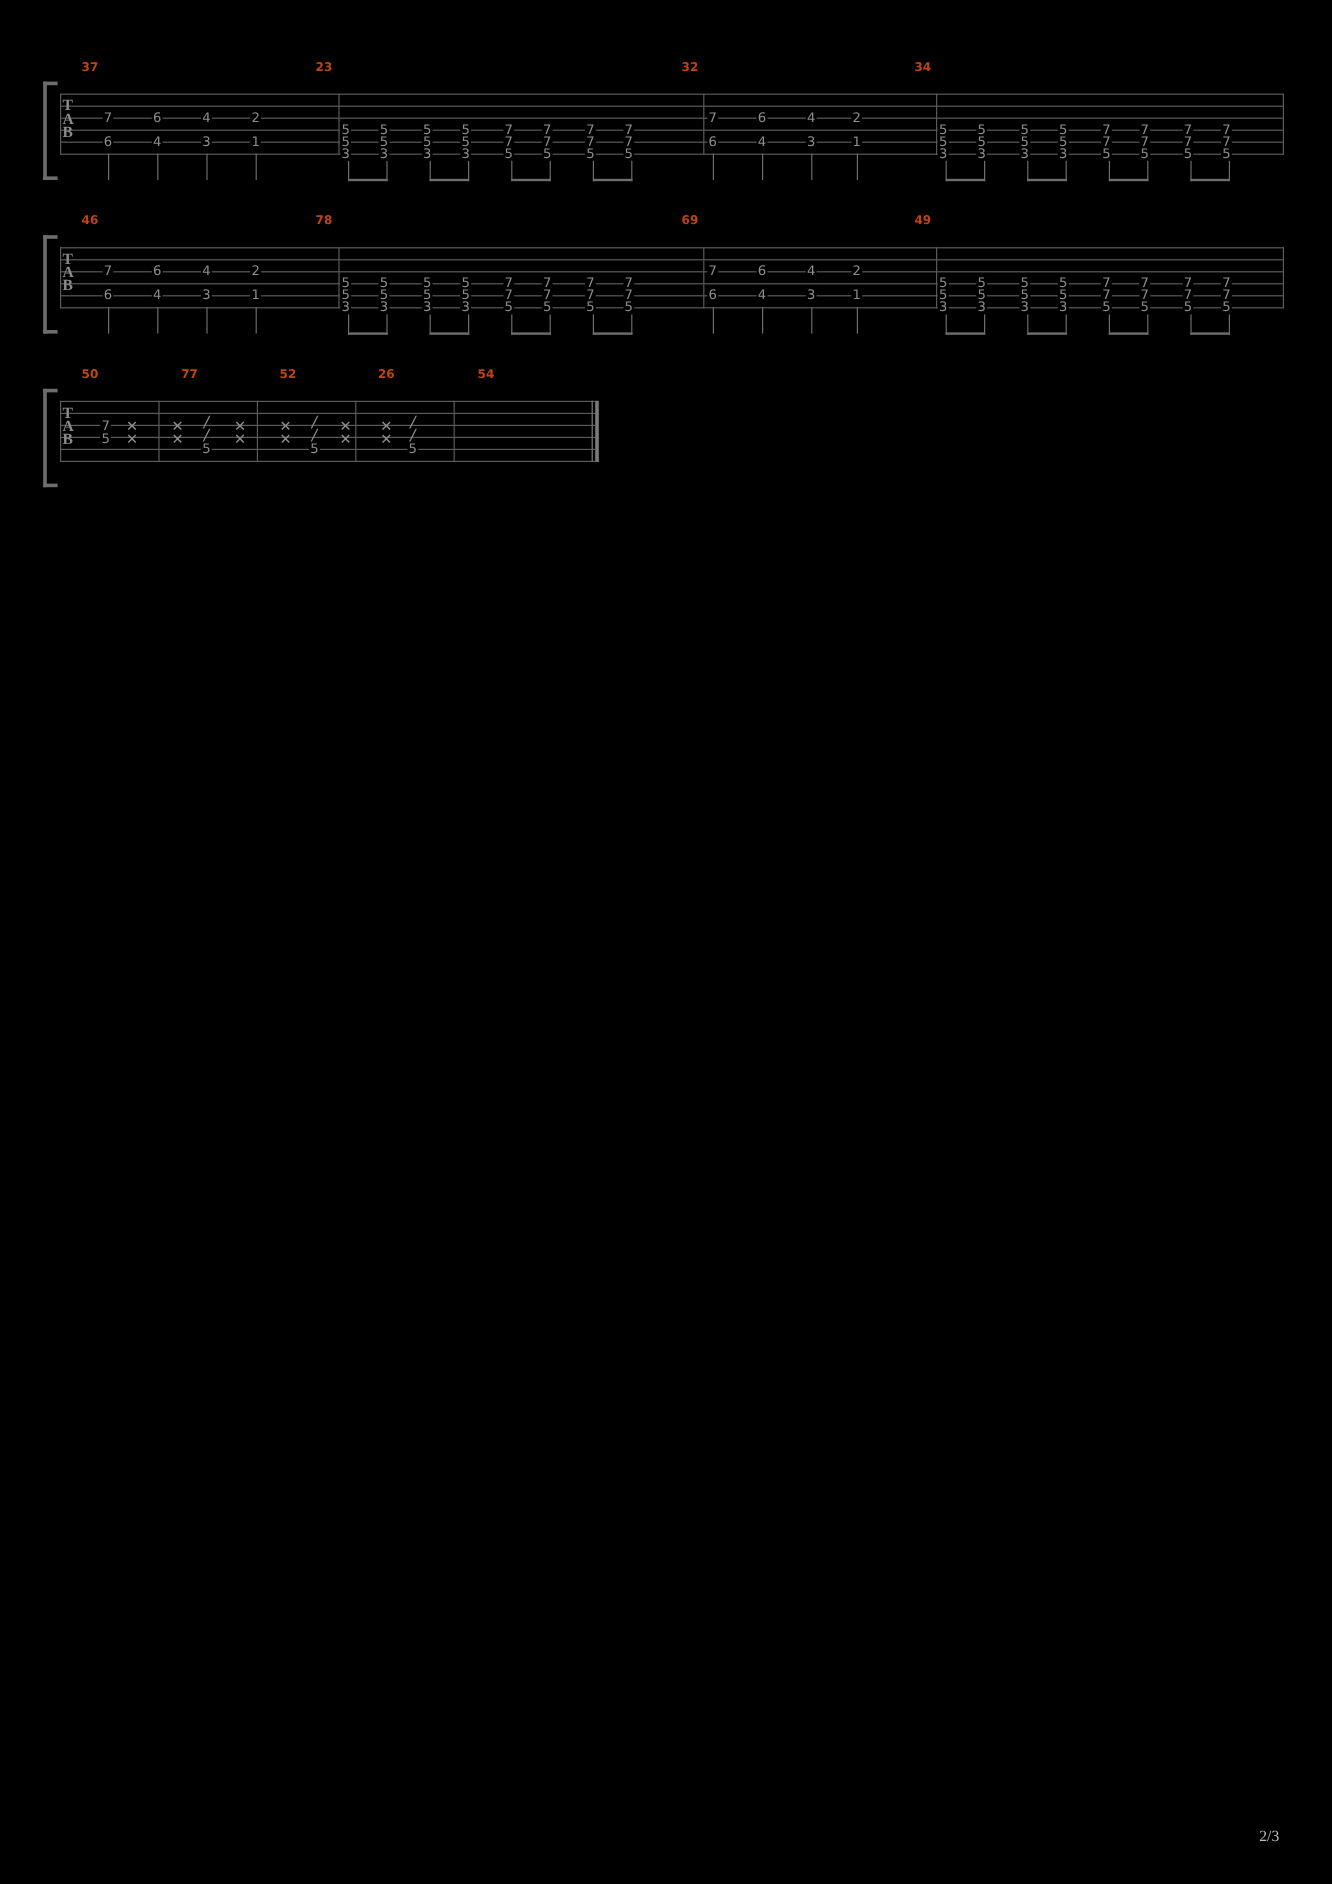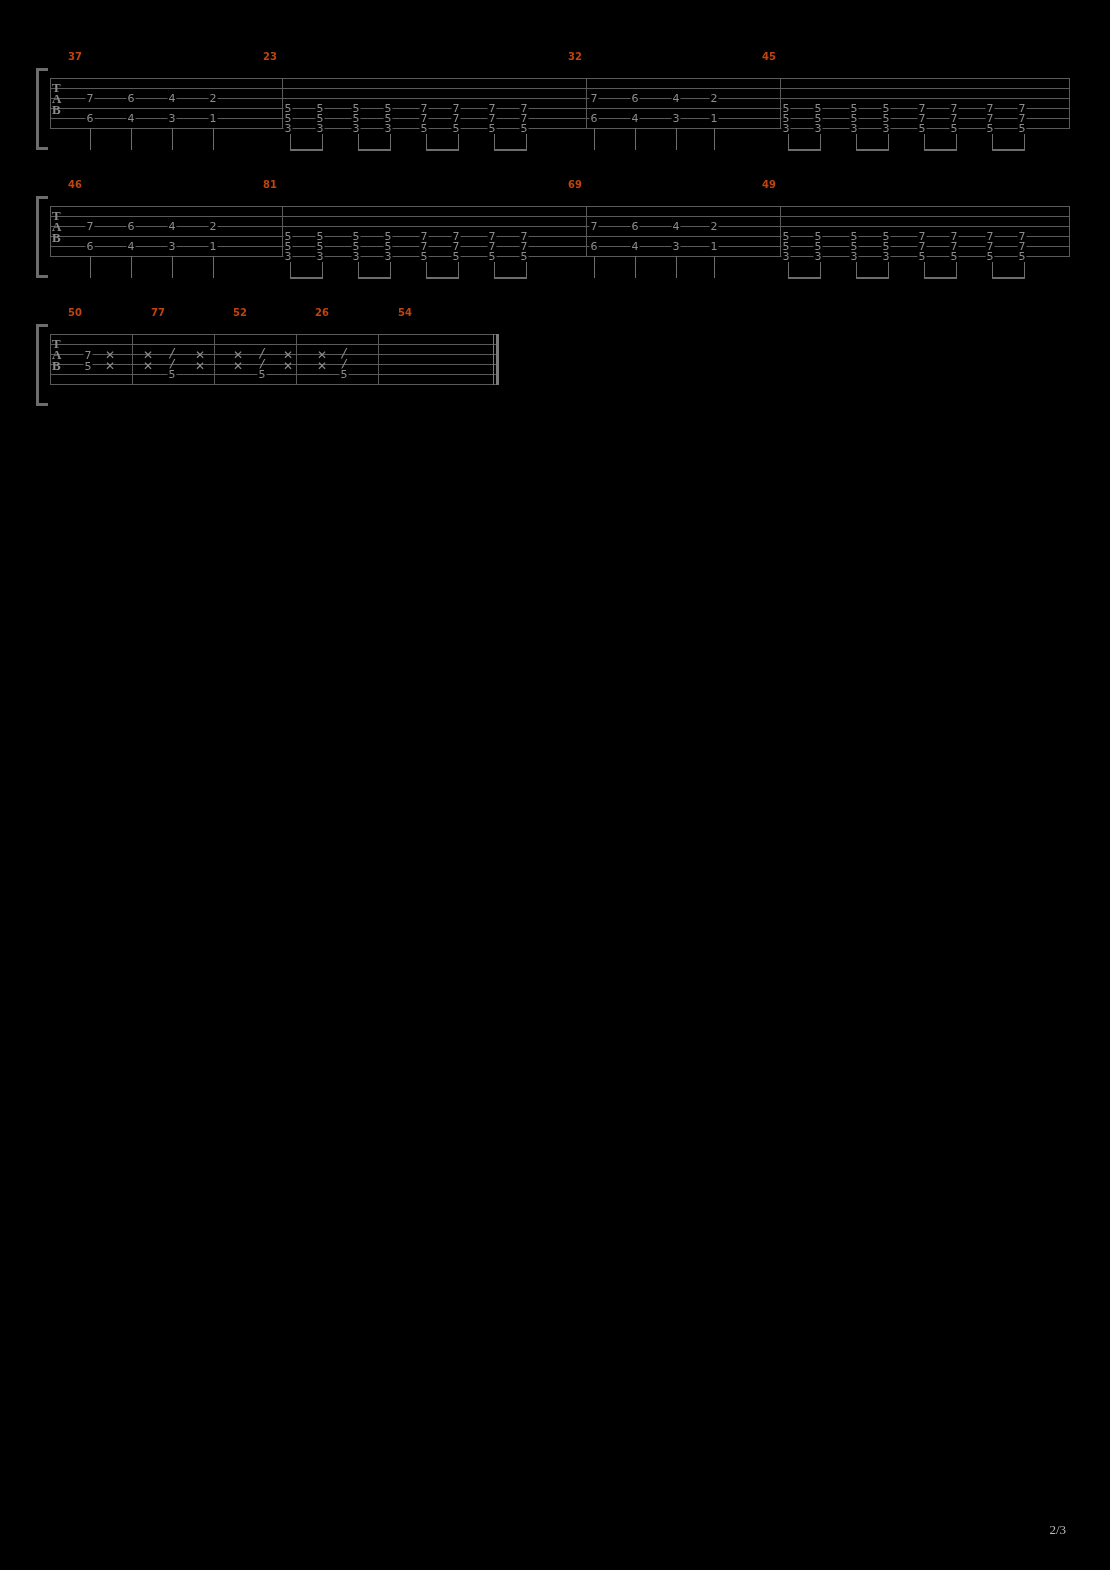--- a/index.html
+++ b/index.html
@@ -162,21 +162,21 @@
         <span>T</span>
         <span>A</span>
         <span>B</span>
       </div>
     </div>
   </div>
 
   <div class="measure-num" style="left:68px; top:51px;">37</div>
   <div class="measure-num" style="left:263px; top:51px;">23</div>
   <div class="measure-num" style="left:568px; top:51px;">32</div>
-  <div class="measure-num" style="left:762px; top:51px;">45</div>
+  <div class="measure-num" style="left:762px; top:51px;">34</div>
 
   <div class="fret" style="left:90px; top:98px;">7</div>
   <div class="fret" style="left:90px; top:118px;">6</div>
   <div class="fret" style="left:131px; top:98px;">6</div>
   <div class="fret" style="left:131px; top:118px;">4</div>
   <div class="fret" style="left:172px; top:98px;">4</div>
   <div class="fret" style="left:172px; top:118px;">3</div>
   <div class="fret" style="left:213px; top:98px;">2</div>
   <div class="fret" style="left:213px; top:118px;">1</div>
   <div class="stem" style="left:90px; top:128px; height:22px;"></div>
@@ -287,21 +287,21 @@
       <div class="barline" style="left:1019px; height:51px; top:10px;"></div>
       <div class="clef" style="top:14px;">
         <span>T</span>
         <span>A</span>
         <span>B</span>
       </div>
     </div>
   </div>
 
   <div class="measure-num" style="left:68px; top:179px;">46</div>
-  <div class="measure-num" style="left:263px; top:179px;">81</div>
+  <div class="measure-num" style="left:263px; top:179px;">78</div>
   <div class="measure-num" style="left:568px; top:179px;">69</div>
   <div class="measure-num" style="left:762px; top:179px;">49</div>
 
   <div class="fret" style="left:90px; top:226px;">7</div>
   <div class="fret" style="left:90px; top:246px;">6</div>
   <div class="fret" style="left:131px; top:226px;">6</div>
   <div class="fret" style="left:131px; top:246px;">4</div>
   <div class="fret" style="left:172px; top:226px;">4</div>
   <div class="fret" style="left:172px; top:246px;">3</div>
   <div class="fret" style="left:213px; top:226px;">2</div>

